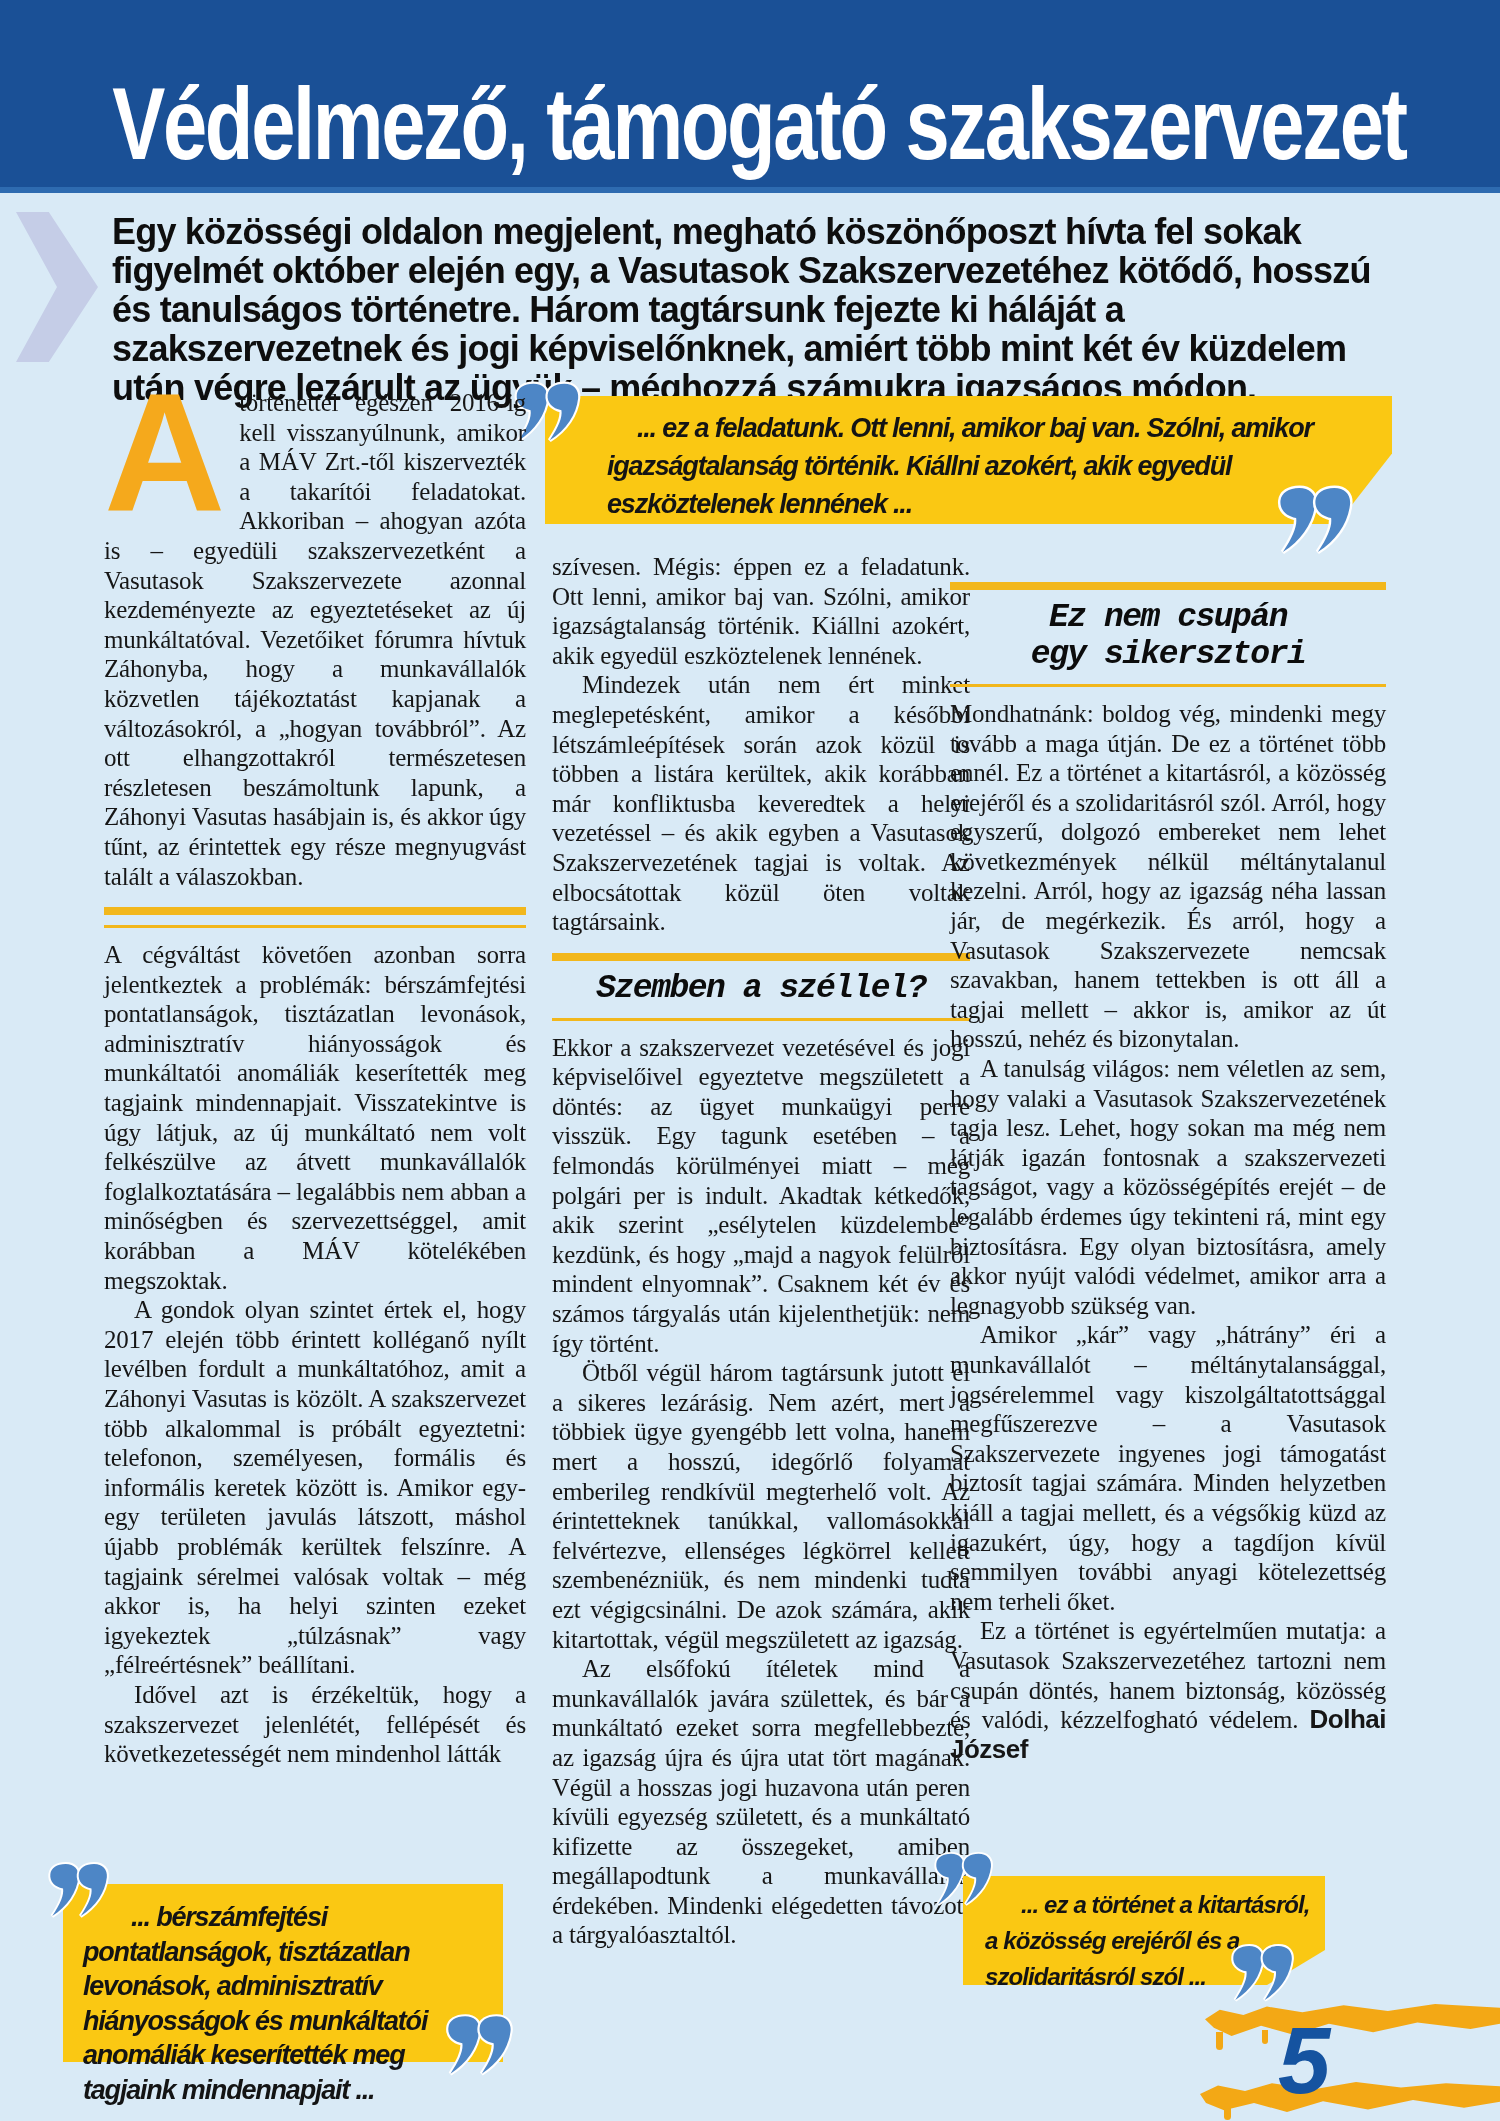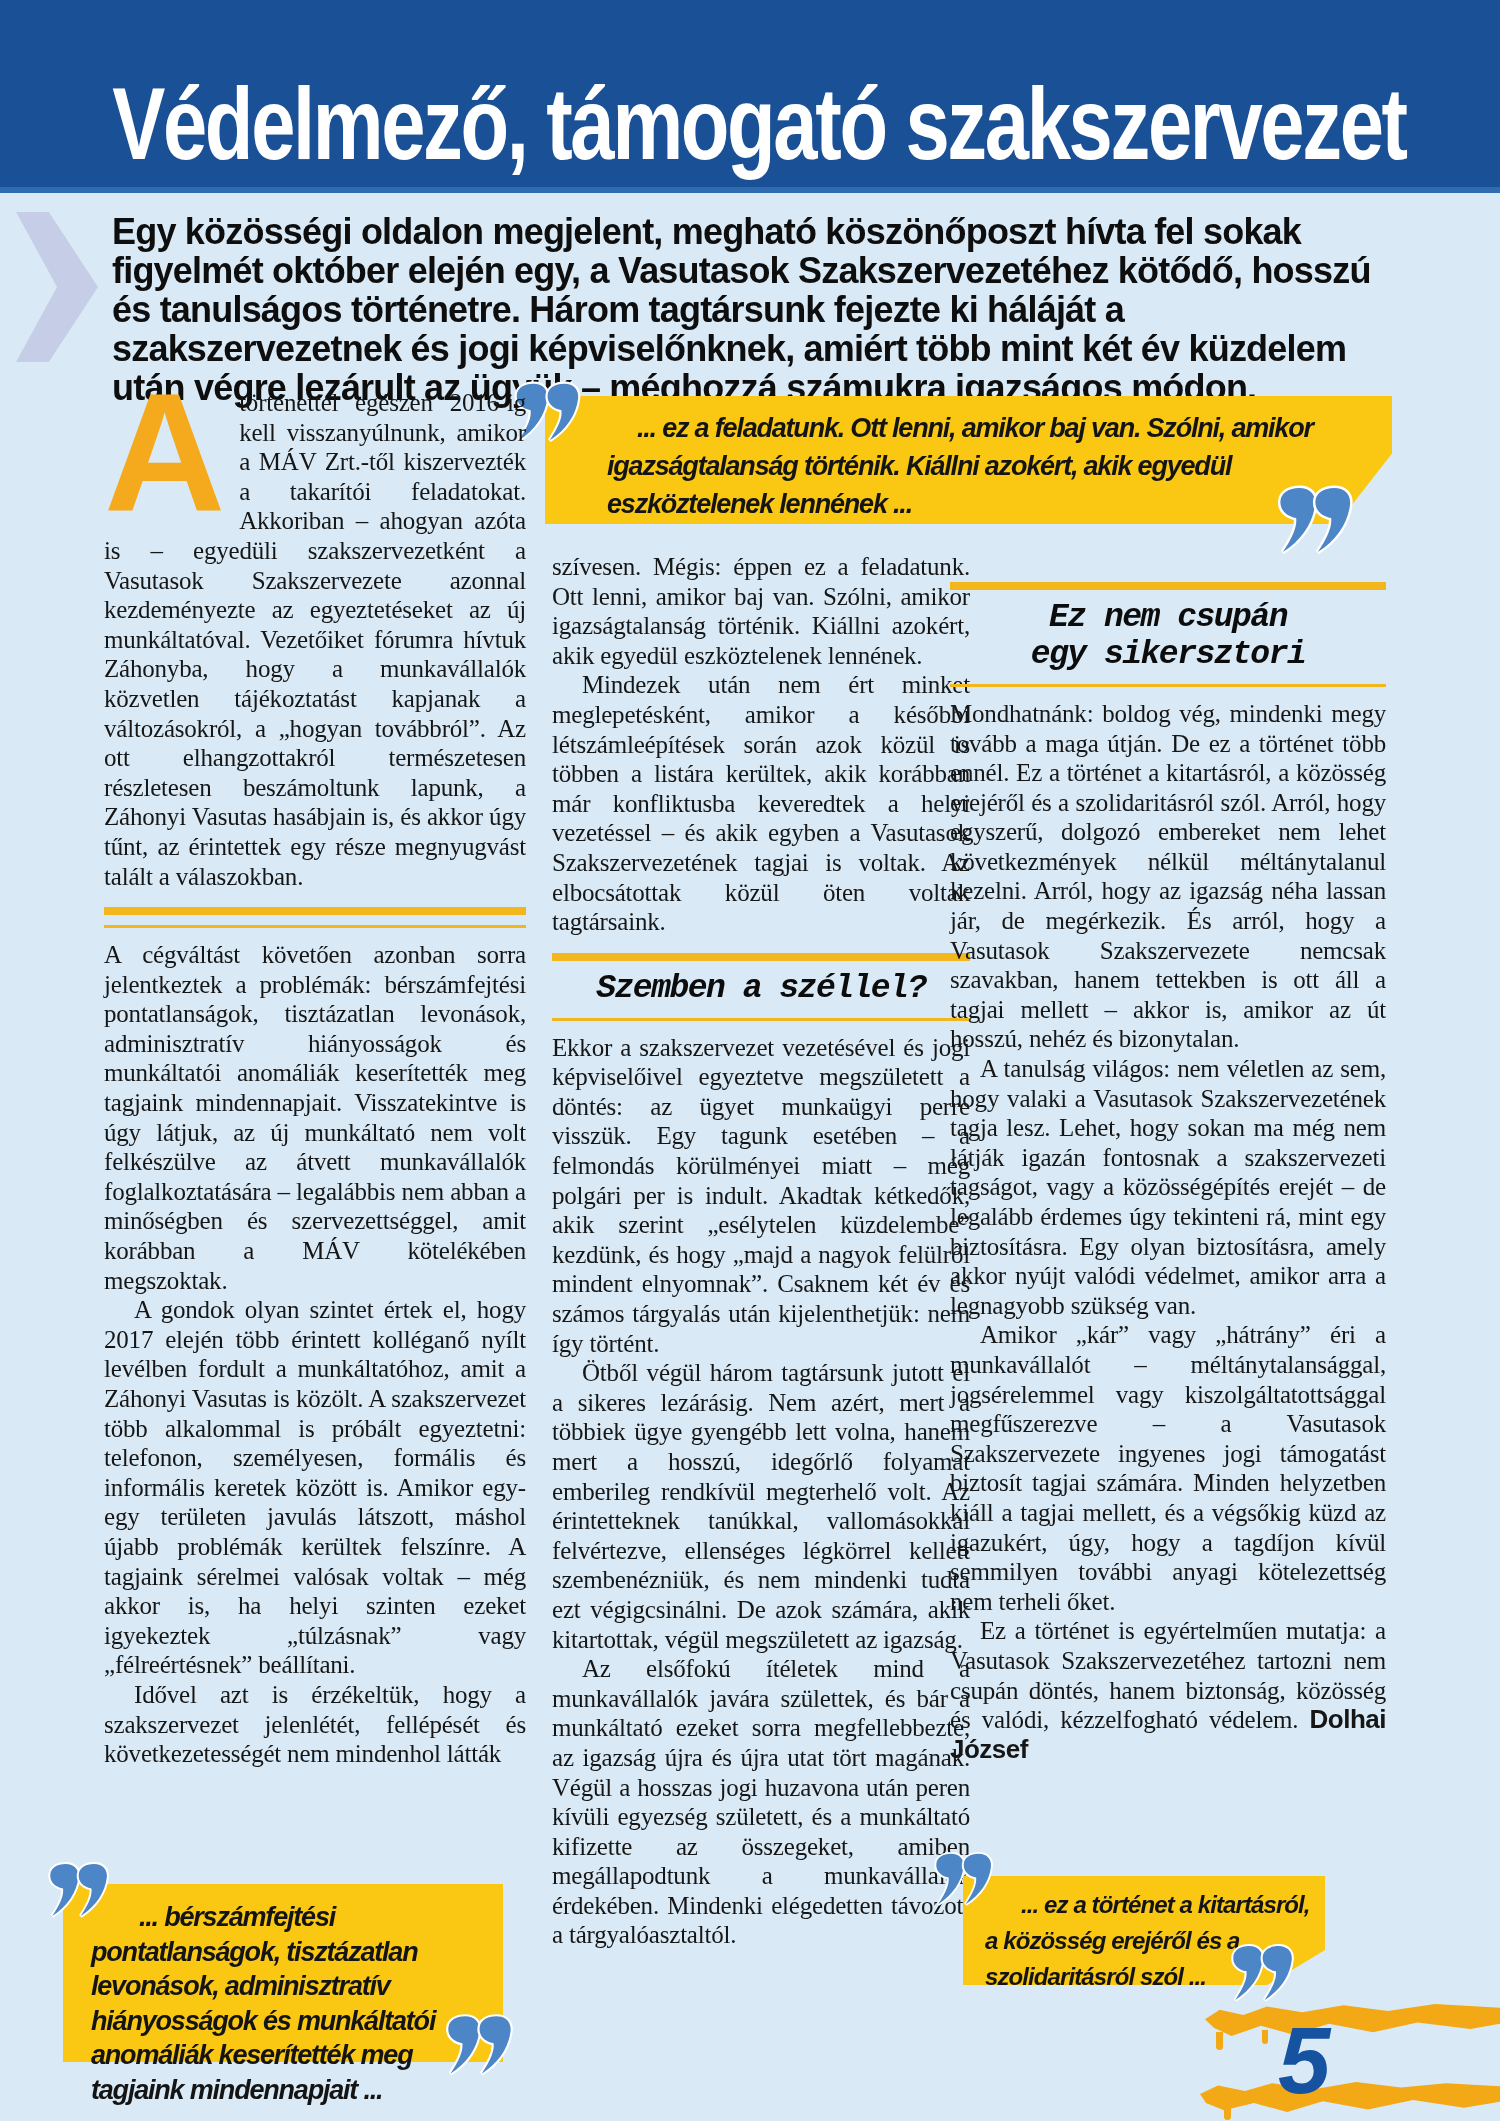--- a/index.html
+++ b/index.html
@@ -40,21 +40,21 @@
   .author{font-family:"Liberation Sans",sans-serif;font-weight:bold;font-size:26px;
           letter-spacing:-0.5px;}
 
   
   .qbox{position:absolute;background:#fac813;box-sizing:border-box;
         font-family:"Liberation Sans",sans-serif;font-weight:bold;font-style:italic;color:#141414;}
   .qbox .qtext{display:block;}
   .qbox-top{left:545px;top:396px;width:847px;height:128px;padding:13px 36px 0 62px;
             clip-path:polygon(0 0,100% 0,100% 45%,93.5% 100%,0 100%);}
   .qbox-top .qtext{font-size:27px;line-height:38px;letter-spacing:-1.2px;text-indent:30px;}
-  .qbox-left{left:63px;top:1884px;width:440px;height:178px;padding:16px 18px 0 28px;}
+  .qbox-left{left:63px;top:1884px;width:440px;height:178px;padding:16px 18px 0 20px;}
   .qbox-left .qtext{font-size:27px;line-height:34.5px;letter-spacing:-1.2px;text-indent:48px;}
   .qbox-right{left:963px;top:1876px;width:362px;height:109px;padding:11px 12px 0 22px;
               clip-path:polygon(0 0,100% 0,100% 68%,84% 100%,0 100%);}
   .qbox-right .qtext{font-size:24px;line-height:36px;letter-spacing:-0.9px;text-indent:36px;}
 
   
   .qm{position:absolute;overflow:visible;}
   .qm path{fill:#4d86c6;stroke:#ffffff;stroke-width:5px;paint-order:stroke;}
 
   

